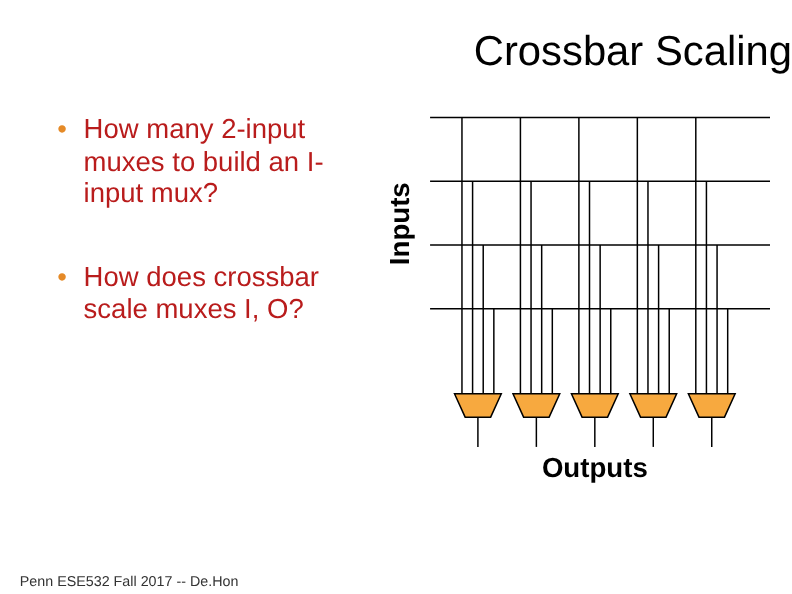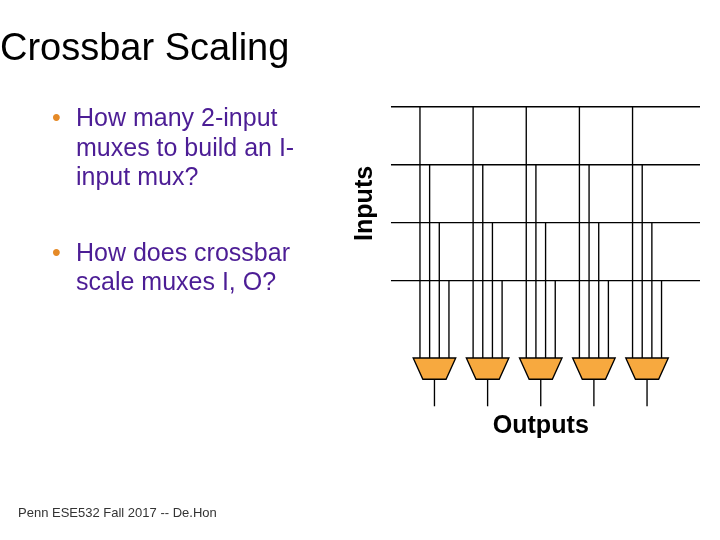--- a/index.html
+++ b/index.html
@@ -5,39 +5,39 @@
     * { box-sizing: border-box; margin: 0; padding: 0; }
     body {
       width: 720px;
       height: 540px;
       background: #fff;
       font-family: Arial, Helvetica, sans-serif;
       position: relative;
       overflow: hidden;
     }
     .title {
-      text-align: left;
+      text-align: right;
       font-size: 38px;
       font-weight: 400;
       color: #000;
       padding-top: 26px;
       padding-bottom: 12px;
     }
     .content {
       display: flex;
       height: 380px;
       padding: 0 20px;
     }
     .bullets {
       width: 46%;
       padding-left: 56px;
       padding-top: 22px;
       font-size: 25px;
       line-height: 1.18;
-      color: #4c1d95;
+      color: #b91c1c;
     }
     .bullets ul {
       list-style: none;
     }
     .bullets li {
       position: relative;
       margin-bottom: 46px;
       padding-left: 0;
     }
     .bullets li::before {
@@ -48,21 +48,21 @@
       color: #e58a27;
       font-size: 25px;
     }
     .diagram {
       width: 54%;
       position: relative;
     }
     .footer {
       position: absolute;
       left: 18px;
-      bottom: 20px;
+      bottom: 4px;
       font-size: 13px;
       color: #333;
     }
     svg { width: 100%; height: 100%; }
     .mux { fill: #f7a93f; stroke: #000; stroke-width: 1.4; }
     .wire { stroke: #000; stroke-width: 1.4; fill: none; }
     .label { font-family: Arial, Helvetica, sans-serif; font-weight: bold; }
   </style>
 </head>
 <body>

